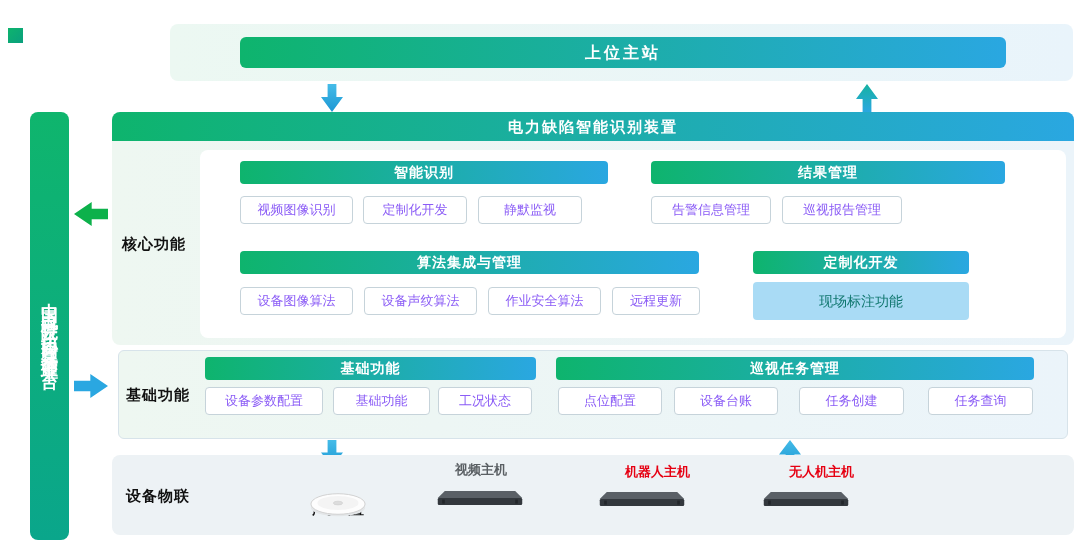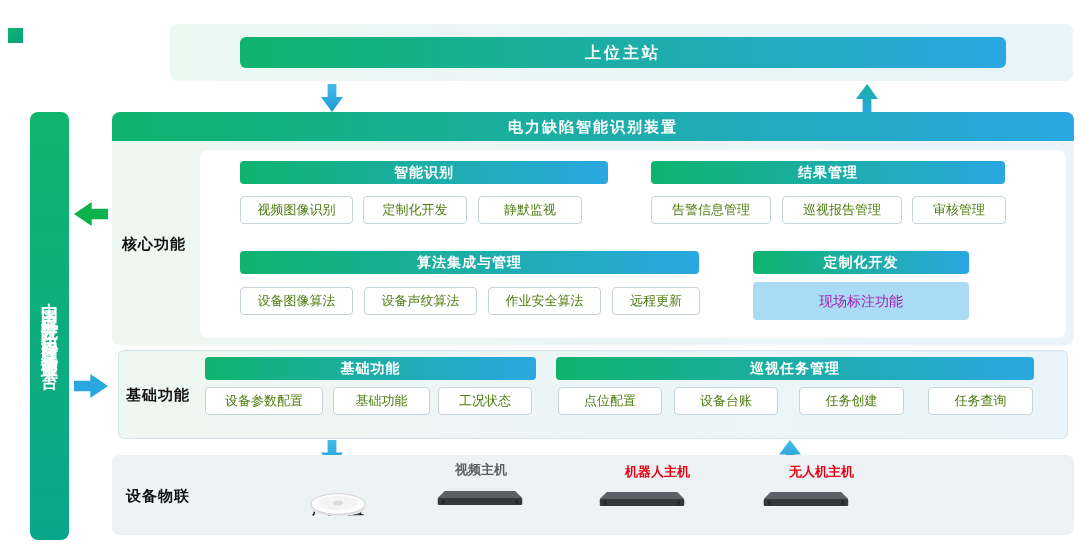--- a/index.html
+++ b/index.html
@@ -41,22 +41,22 @@
     text-align:center;color:#fff;font-weight:bold;font-size:15px;letter-spacing:2px;
     background:linear-gradient(90deg,var(--green),var(--blue));border-radius:8px 8px 0 0;}
   .core-panel{position:absolute;left:200px;top:150px;width:866px;height:188px;
     background:#ffffff;border-radius:8px;}
   .section-label{position:absolute;font-size:15px;font-weight:bold;color:#111;letter-spacing:1px;}
   
   .ghead{position:absolute;height:23px;line-height:23px;text-align:center;color:#fff;
     font-weight:bold;font-size:14px;border-radius:4px;letter-spacing:1px;
     background:linear-gradient(90deg,var(--green),var(--blue));}
   .item{position:absolute;height:28px;line-height:26px;text-align:center;background:#fff;
-    border:1px solid #c6d3da;border-radius:4px;font-size:13px;color:#4d7c0f;box-sizing:border-box;}
-  .blue-item{background:#a9dbf5;border:none;height:38px;line-height:38px;font-size:14px;color:#a21caf;}
+    border:1px solid #c6d3da;border-radius:4px;font-size:13px;color:#8b5cf6;box-sizing:border-box;}
+  .blue-item{background:#a9dbf5;border:none;height:38px;line-height:38px;font-size:14px;color:#0f766e;}
   
   .basic-box{position:absolute;left:118px;top:350px;width:950px;height:89px;box-sizing:border-box;
     background:linear-gradient(90deg,#eef7f1,#ebf4fa);border:1px solid #d7e3ea;border-radius:6px;}
   
   .iot-box{position:absolute;left:112px;top:455px;width:962px;height:80px;
     background:#edf2f5;border-radius:8px;}
   .dev-label{position:absolute;font-size:13px;text-align:center;font-weight:bold;}
   .dev-black{color:#111;margin-top:36px;}
   .dev-gray{color:#5a5f63;}
   .dev-red{color:#e60012;text-align:right;}
@@ -89,21 +89,20 @@
   <div class="core-panel"></div>
 
   <div class="ghead" style="left:240px;top:161px;width:368px">智能识别</div>
   <div class="item" style="left:240px;top:196px;width:113px">视频图像识别</div>
   <div class="item" style="left:363px;top:196px;width:104px">定制化开发</div>
   <div class="item" style="left:478px;top:196px;width:104px">静默监视</div>
 
   <div class="ghead" style="left:651px;top:161px;width:354px">结果管理</div>
   <div class="item" style="left:651px;top:196px;width:120px">告警信息管理</div>
   <div class="item" style="left:782px;top:196px;width:120px">巡视报告管理</div>
-  <div class="item" style="left:912px;top:196px;width:94px">审核管理</div>
 
   <div class="ghead" style="left:240px;top:251px;width:459px">算法集成与管理</div>
   <div class="item" style="left:240px;top:287px;width:113px">设备图像算法</div>
   <div class="item" style="left:364px;top:287px;width:113px">设备声纹算法</div>
   <div class="item" style="left:488px;top:287px;width:113px">作业安全算法</div>
   <div class="item" style="left:612px;top:287px;width:88px">远程更新</div>
 
   <div class="ghead" style="left:753px;top:251px;width:216px">定制化开发</div>
   <div class="item blue-item" style="left:753px;top:282px;width:216px">现场标注功能</div>
 

